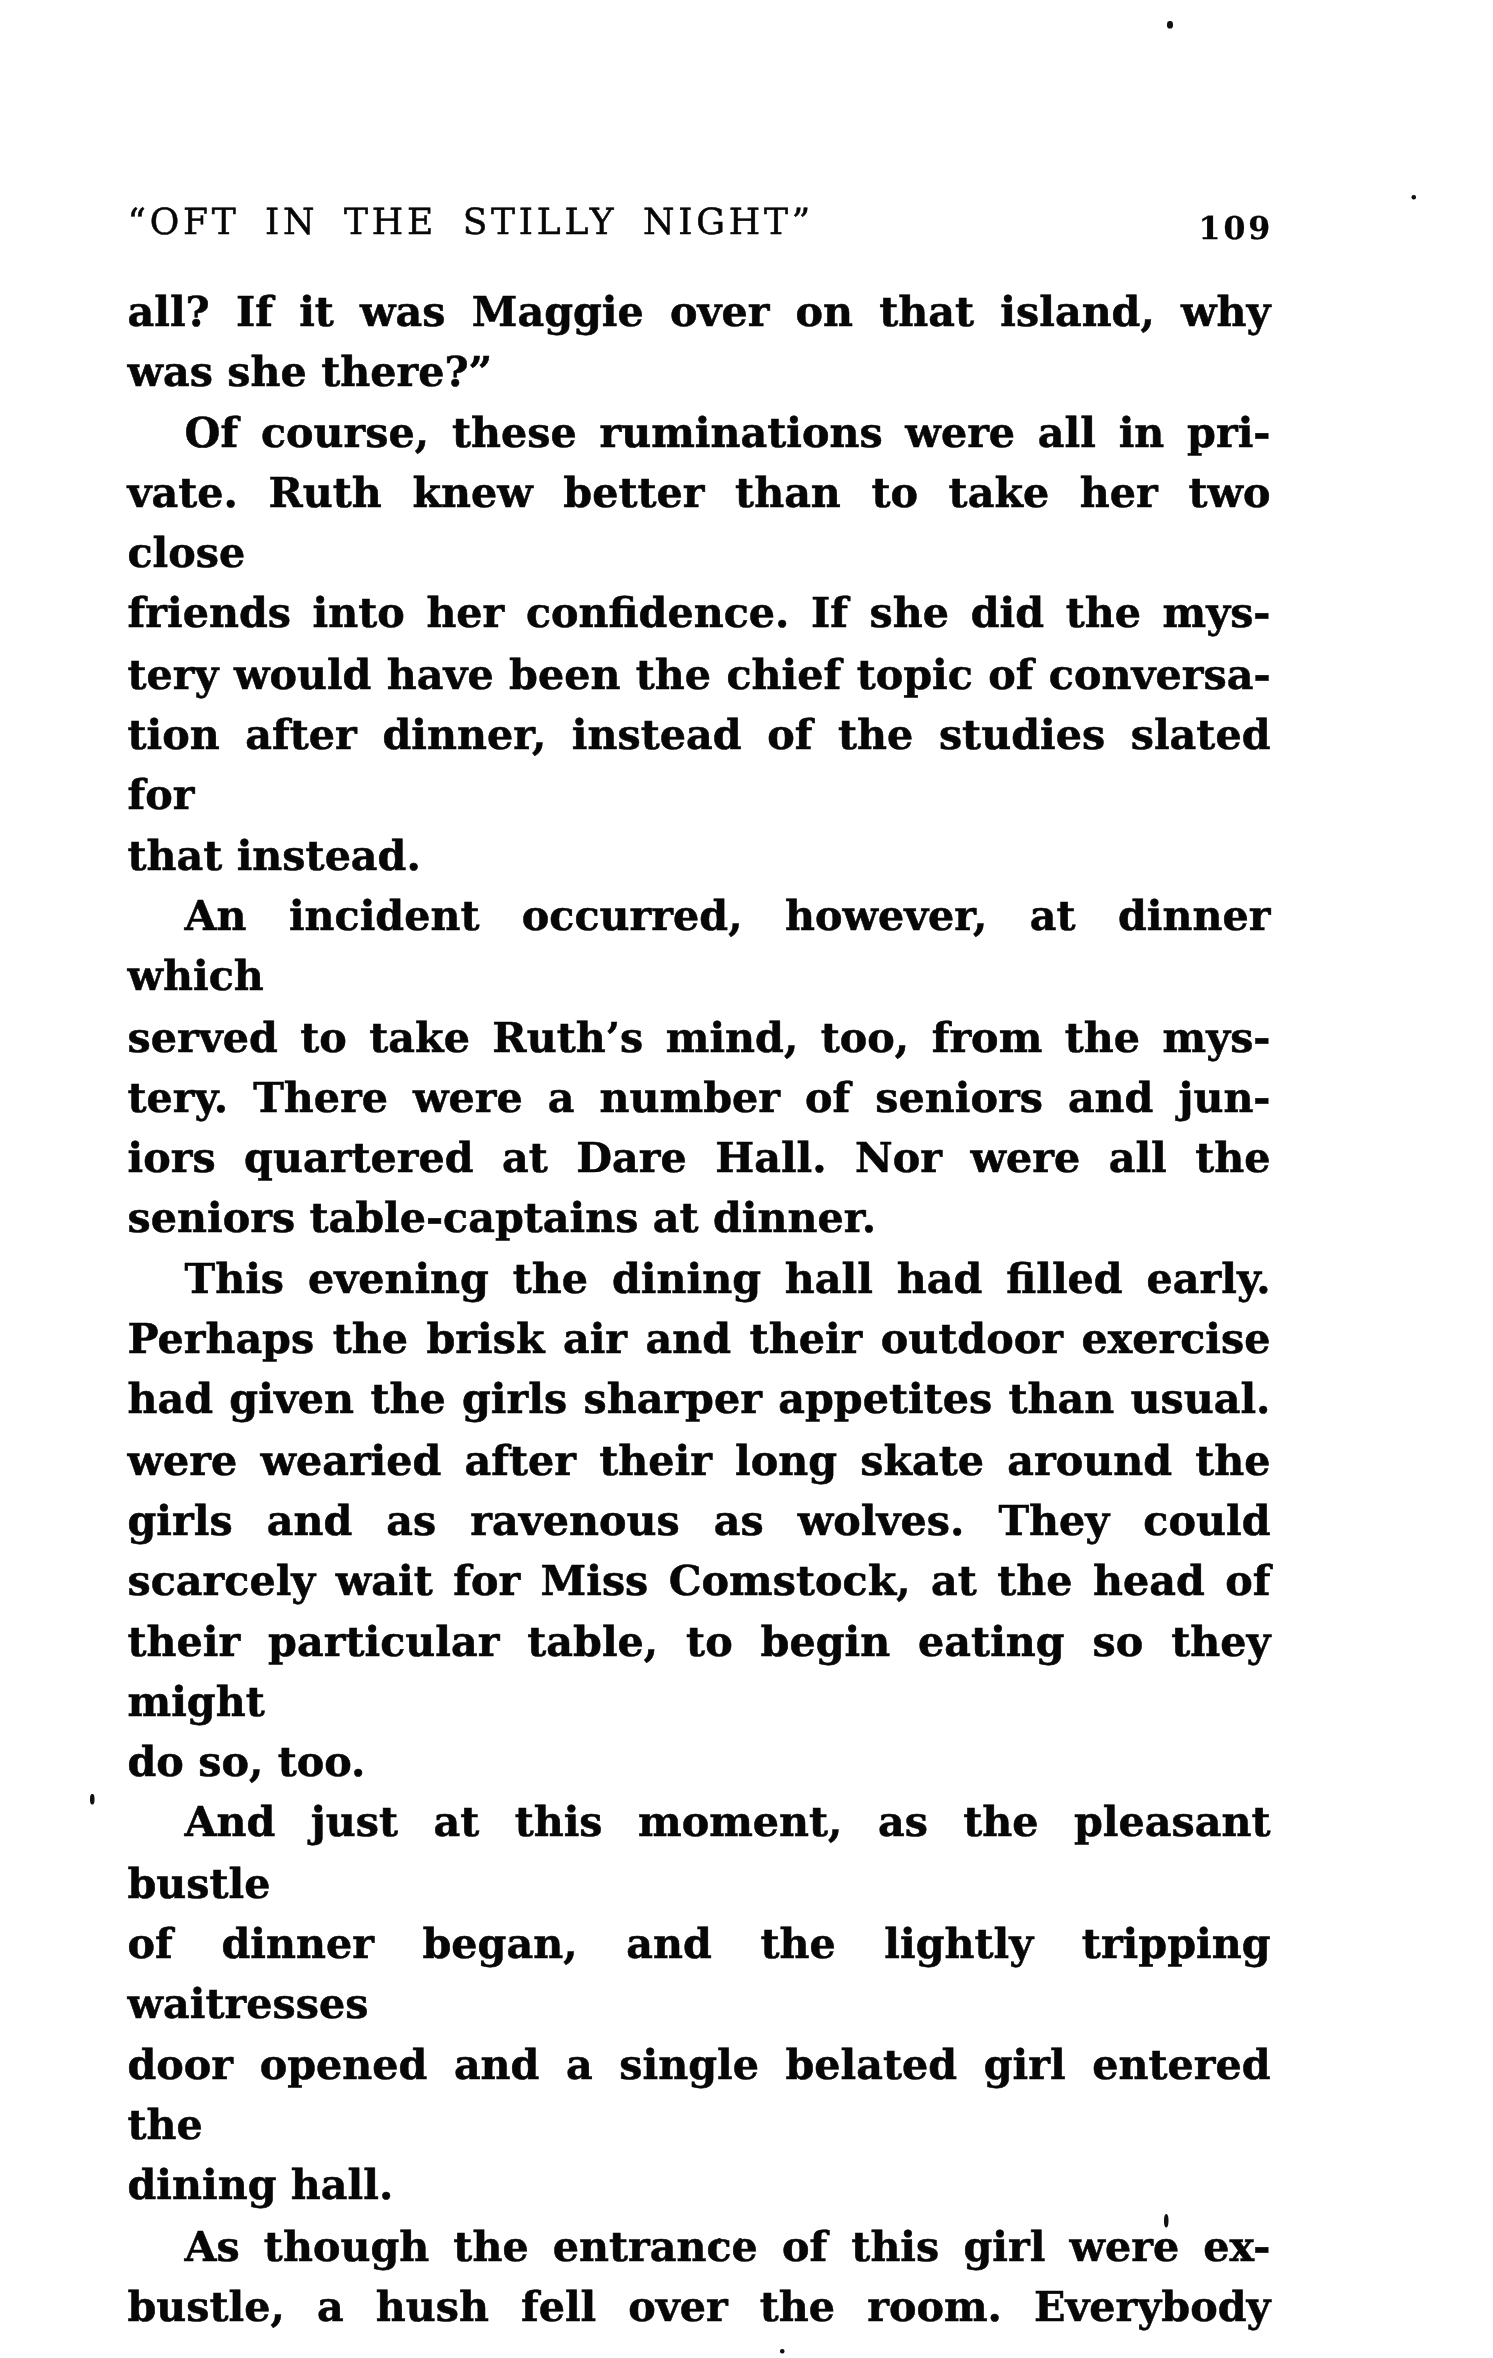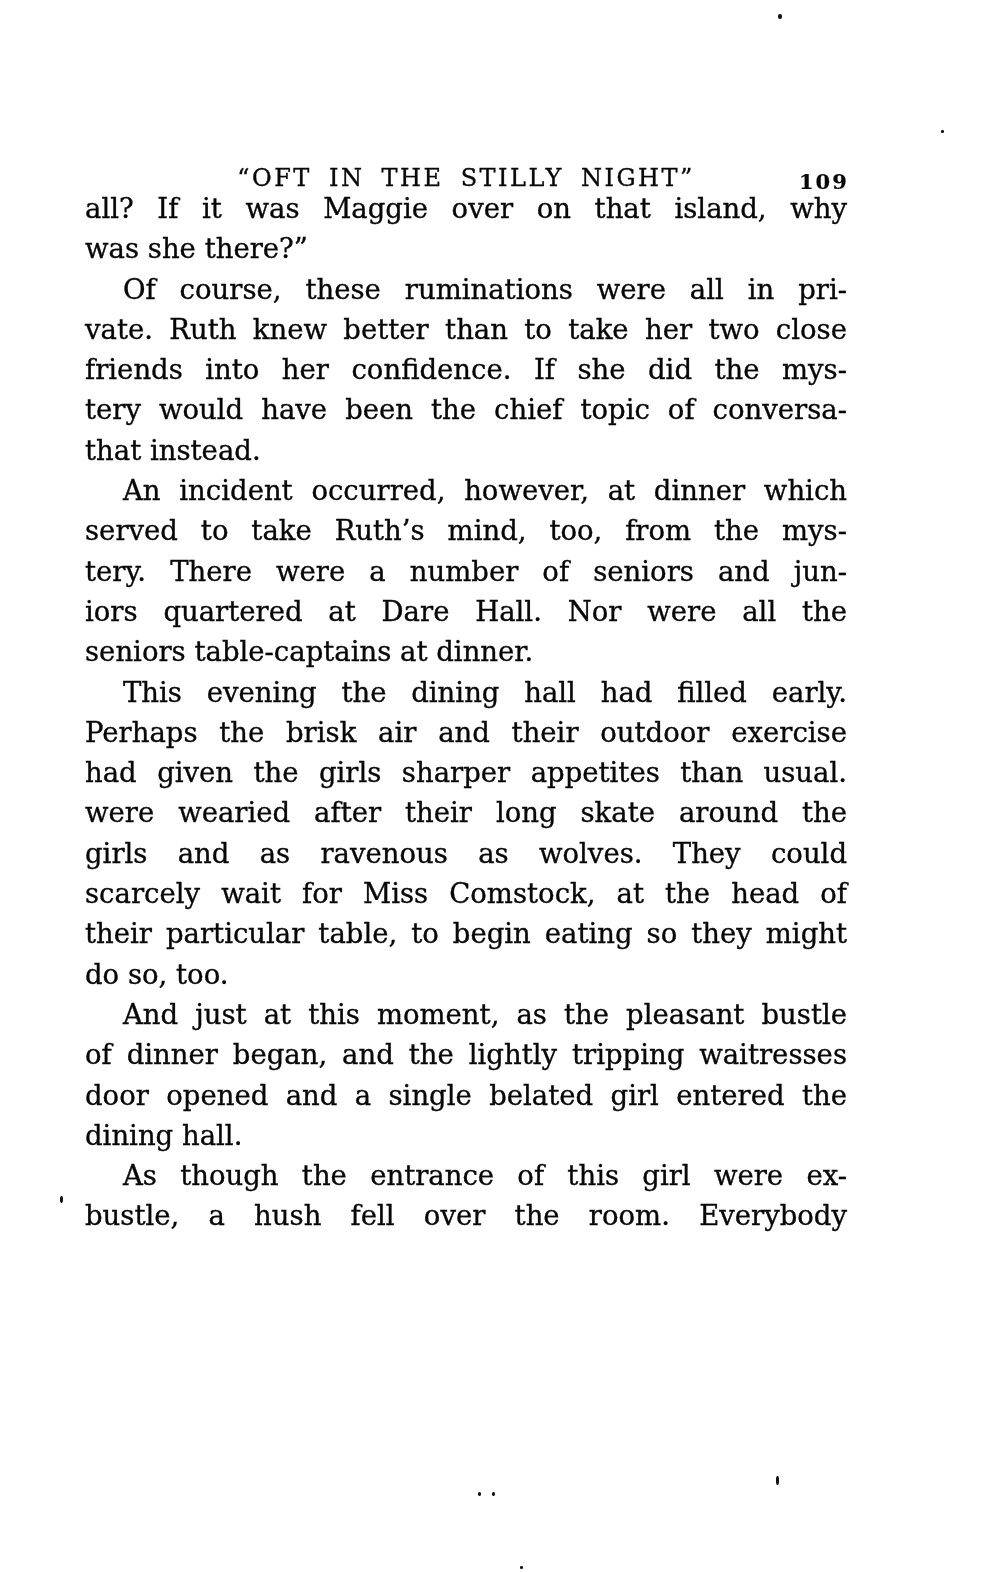--- a/index.html
+++ b/index.html
@@ -16,26 +16,24 @@
     font-family: "DejaVu Serif", "Liberation Serif", serif;
     color: #070707;
   }
   .running-head {
     position: absolute;
     top: 131px;
     left: 85px;
     width: 762px;
     height: 34px;
     line-height: 34px;
-    text-align: center;
     font-size: 24px;
     letter-spacing: 2.5px;
     word-spacing: 7px;
     white-space: nowrap;
-    margin-top: 30px;
     -webkit-text-stroke: 0.35px currentColor;
   }
   .folio {
     position: absolute;
     top: 4px;
     left: 714px;
     font-size: 21px;
     letter-spacing: 2px;
     font-weight: 700;
     -webkit-text-stroke: 0.2px currentColor;
@@ -45,20 +43,21 @@
     top: 188px;
     left: 85px;
     width: 762px;
     font-size: 27.5px;
     line-height: 40.3px;
     -webkit-text-stroke: 0.35px currentColor;
   }
   .para { margin: 0; padding: 0; }
   .line {
     text-align: justify;
+    font-weight: bold;
   }
   .line.jl {
     text-align-last: justify;
   }
   .para.indent .line:first-child {
     text-indent: 38px;
   }
   .speck {
     position: absolute;
     background: #111;
@@ -78,20 +77,21 @@
   <div class="text-block">
       <div class="para">
         <div class="line jl">all?  If it was Maggie over on that island, why</div>
         <div class="line">was she there?”</div>
       </div>
       <div class="para indent">
         <div class="line jl">Of course, these ruminations were all in pri-</div>
         <div class="line jl">vate.  Ruth knew better than to take her two close</div>
         <div class="line jl">friends into her confidence.  If she did the mys-</div>
         <div class="line jl">tery would have been the chief topic of conversa-</div>
+        <div class="line jl">tion after dinner, instead of the studies slated for</div>
         <div class="line">that instead.</div>
       </div>
       <div class="para indent">
         <div class="line jl">An incident occurred, however, at dinner which</div>
         <div class="line jl">served to take Ruth’s mind, too, from the mys-</div>
         <div class="line jl">tery.  There were a number of seniors and jun-</div>
         <div class="line jl">iors quartered at Dare Hall.  Nor were all the</div>
         <div class="line">seniors table-captains at dinner.</div>
       </div>
       <div class="para indent">

